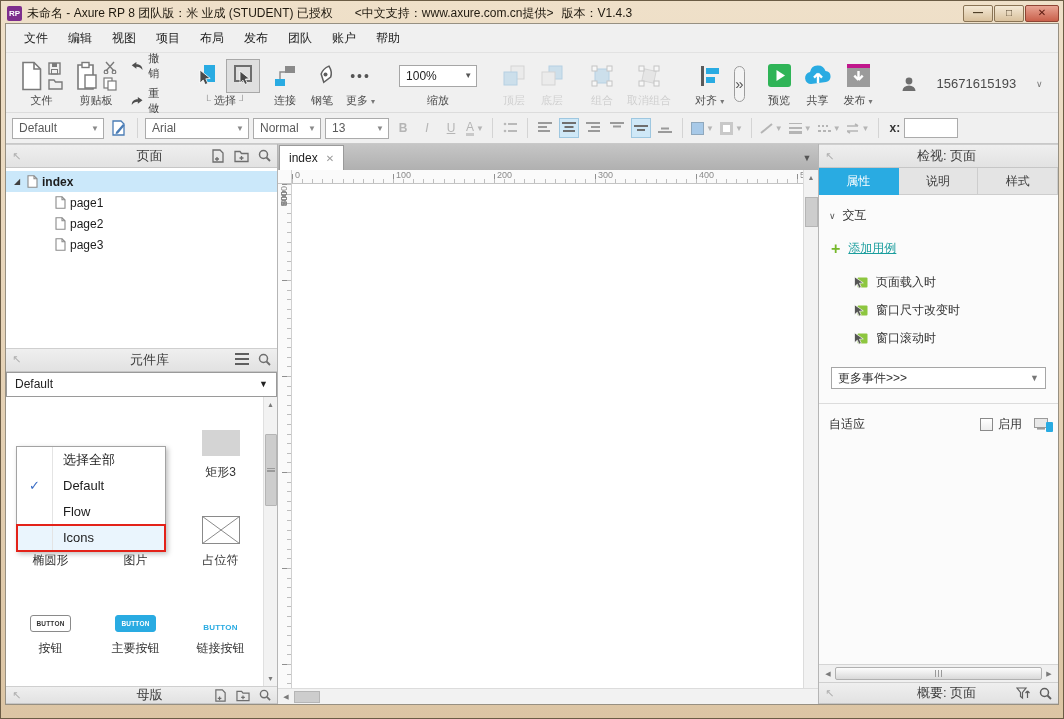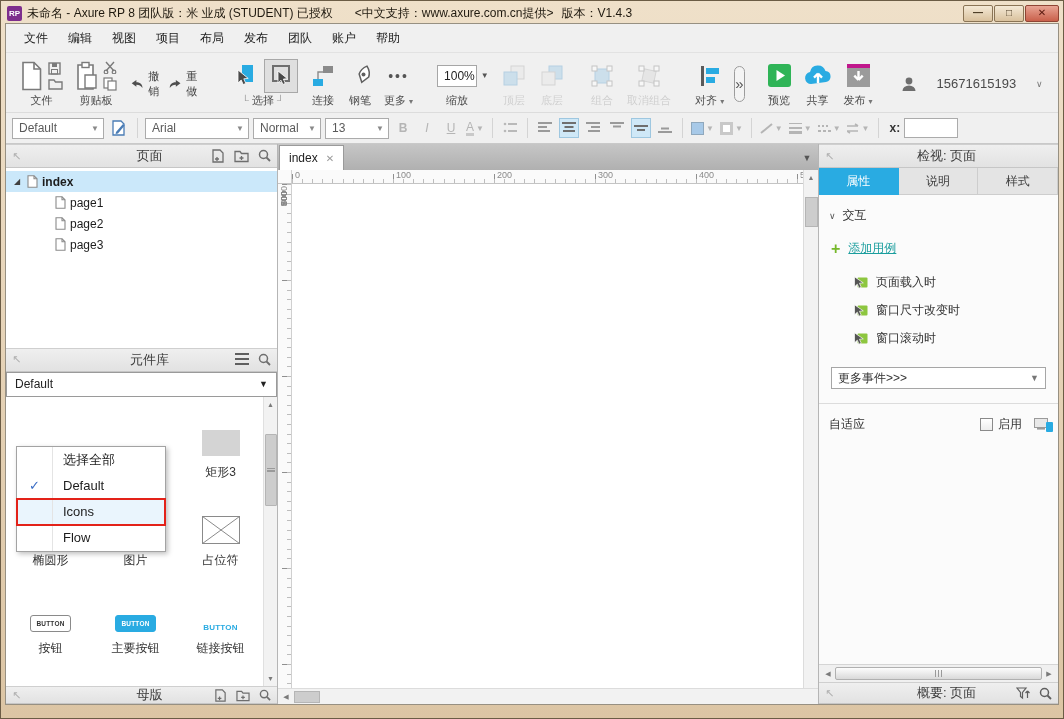--- a/index.html
+++ b/index.html
@@ -34,29 +34,29 @@
   .menu-item { font-size:12px; color:#1d1d1d; padding:5px 10px; cursor:default; }
 
   
   .toolbar { height:60px; background:#f0f0f0; display:flex; align-items:stretch; padding:4px 6px 2px 8px; border-bottom:1px solid #dcdcdc; }
   .tgroup { display:flex; flex-direction:column; align-items:center; justify-content:space-between; padding:1px 6px; }
   .tgroup .icons { display:flex; align-items:center; gap:4px; flex:1; }
   .tlabel { font-size:11px; color:#4c4c4c; white-space:nowrap; padding-bottom:1px; }
   .tlabel.dim { color:#b0b0b0; }
   .tsep { width:1px; background:#d4d4d4; margin:4px 6px; }
   .mini-col { display:flex; flex-direction:column; gap:3px; }
-  .undo-redo { display:flex; justify-content:center; gap:5px; padding:0 8px; }
+  .undo-redo { display:flex; flex-direction:column; justify-content:center; gap:5px; padding:0 8px; }
   .ur-row { display:flex; align-items:center; gap:5px; font-size:11px; color:#3f3f3f; }
   .toolbtn { width:34px; height:34px; display:flex; align-items:center; justify-content:center; border:1px solid transparent; }
   .toolbtn.pressed { background:#dfdfdf; border-color:#a8a8a8; }
   .corner { font-size:10px; color:#9a9a9a; }
   .combo { background:#fff; border:1px solid #a6a6a6; display:flex; align-items:center;
     font-size:12px; color:#222; padding:2px 4px 2px 6px; }
   .combo .arr { margin-left:auto; color:#555; font-size:8px; padding-left:6px; }
-  .zoom-combo { width:40px; height:22px; }
+  .zoom-combo { width:78px; height:22px; }
   .dim-ic { opacity:.5; }
   .expand-btn { width:27px; height:36px; border:1px solid #9c9c9c; border-radius:9px; background:#f4f4f4;
     display:flex; align-items:center; justify-content:center; font-size:15px; color:#555; align-self:center; margin:0 4px; }
   .account { display:flex; align-items:center; gap:20px; padding:0 10px; align-self:center; }
   .account .num { font-size:13px; color:#4a4a4a; }
   .account .chev { font-size:9px; color:#777; }
 
   
   .formatbar { height:31px; background:#f0f0f0; border-bottom:1px solid #c9c9c9;
     display:flex; align-items:center; padding:0 6px; gap:4px; }
@@ -788,31 +788,31 @@
                     <span class="chk">✓</span>
                   </span>
                 <span class="mi-label">选择全部</span>
               </div>
                 <div class="lib-menu-row checked">
                 <span class="chk-cell">
                     <span class="chk">✓</span>
                   </span>
                 <span class="mi-label">Default</span>
               </div>
+                <div class="lib-menu-row">
+                <span class="chk-cell">
+                    <span class="chk">✓</span>
+                  </span>
+                <span class="mi-label">Flow</span>
+              </div>
                 <div class="lib-menu-row boxed">
                 <span class="chk-cell">
                     <span class="chk">✓</span>
                   </span>
                 <span class="mi-label">Icons</span>
-              </div>
-                <div class="lib-menu-row">
-                <span class="chk-cell">
-                    <span class="chk">✓</span>
-                  </span>
-                <span class="mi-label">Flow</span>
               </div>
             </div>
           </div>
         </div>
 
         <div class="masters-bar">
           <div class="panel-head">
             <span class="ph-title">母版</span>
             <span class="nw-arrow ph-ic">↖</span>
             <span class="right-ics">

